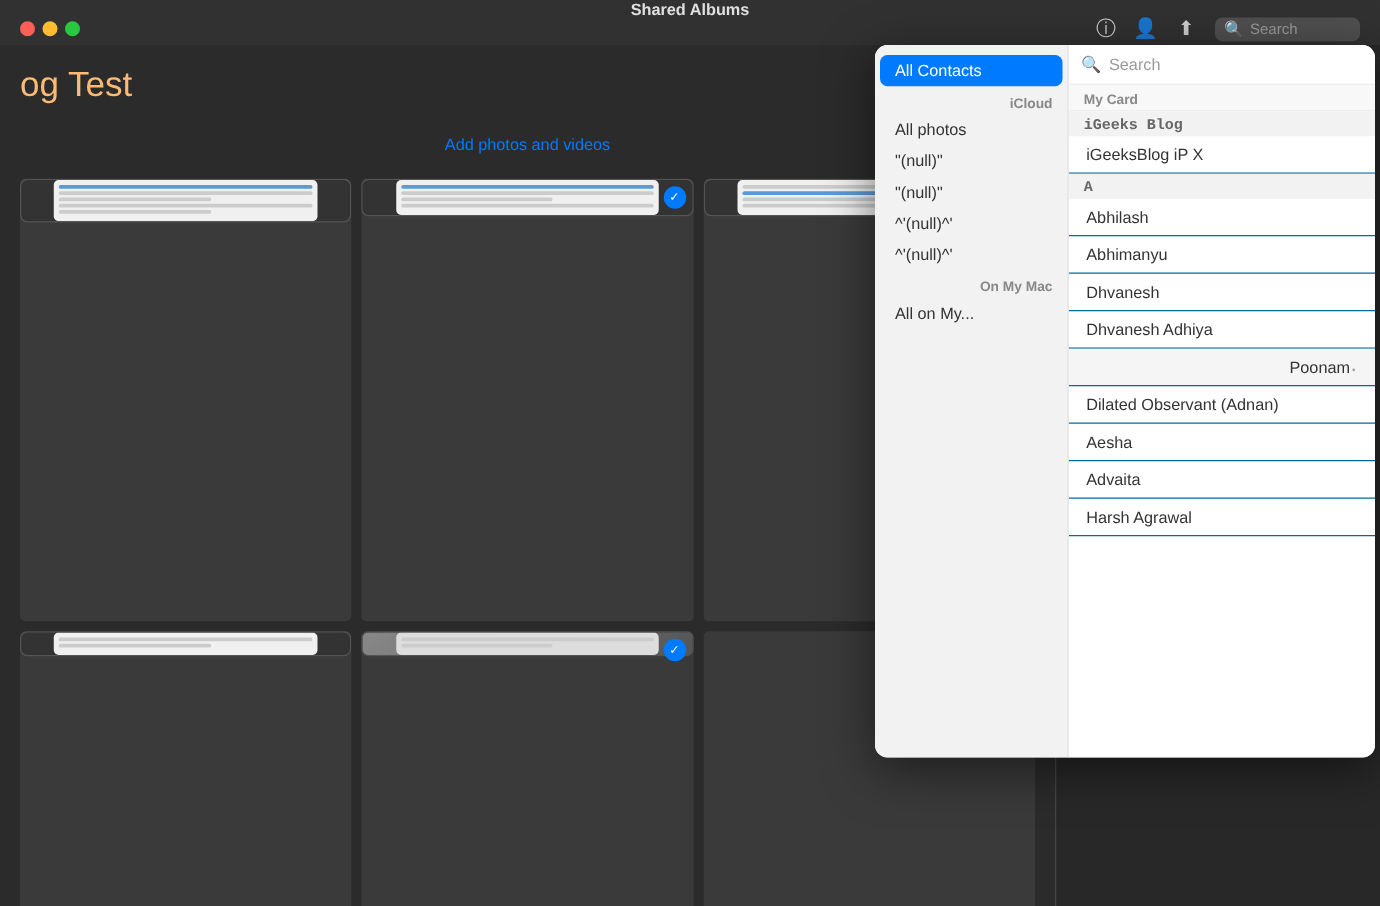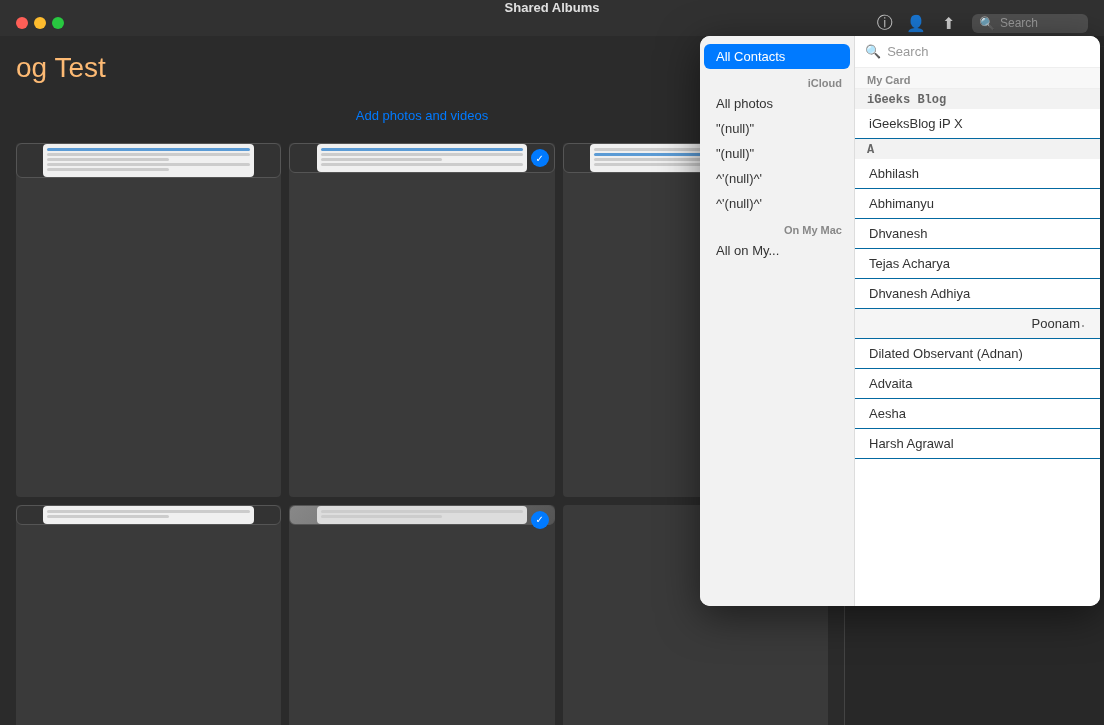--- a/index.html
+++ b/index.html
@@ -471,28 +471,27 @@
         <div class="dd-section-header">My Card</div>
 
         <div class="dd-group-header">iGeeks Blog</div>
         <div class="dd-contact-item">iGeeksBlog iP X</div>
 
         <div class="dd-group-header">A</div>
 
         <div class="dd-contact-item">Abhilash</div>
         <div class="dd-contact-item">Abhimanyu</div>
         <div class="dd-contact-item">Dhvanesh</div>
-        <div class="dd-contact-item">Tejas Acharya</div>
         <div class="dd-contact-item">Dhvanesh Adhiya</div>
         <div class="dd-contact-item highlighted">
           Poonam
           <span class="dot-indicator">·</span>
         </div>
         <div class="dd-contact-item">Dilated Observant (Adnan)</div>
+        <div class="dd-contact-item">Aesha</div>
         <div class="dd-contact-item">Advaita</div>
-        <div class="dd-contact-item">Aesha</div>
         <div class="dd-contact-item">Harsh Agrawal</div>
 
       </div>
     </div>
   </div>
 
 </div>
 
 </body></html>

